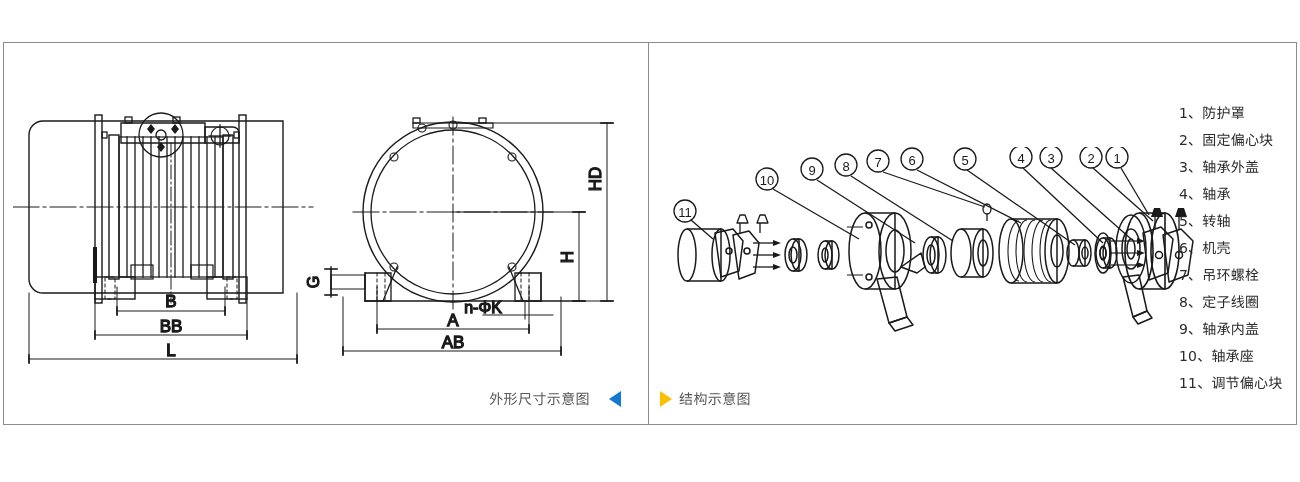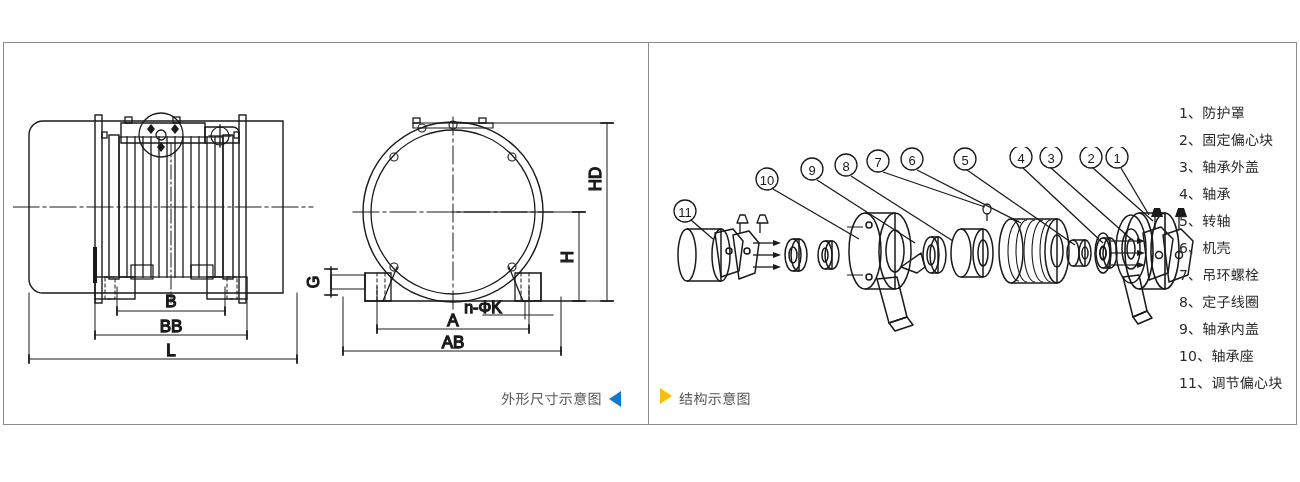--- a/index.html
+++ b/index.html
@@ -80,28 +80,29 @@
     top: 388px;
     width: 1300px;
     height: 26px;
   }
   .caption-left {
     position: absolute;
     right: 679px;
     top: 0;
     display: flex;
     align-items: center;
-    gap: 7px;
+    gap: 19px;
     white-space: nowrap;
   }
   .caption-right {
     position: absolute;
     left: 660px;
     top: 0;
     display: flex;
+    align-items: center;
     gap: 7px;
     white-space: nowrap;
   }
   .caption-text {
     font-family: "DejaVu Sans", "Liberation Sans", sans-serif;
     font-size: 14px;
     color: #5a5a5a;
     letter-spacing: 0.4px;
     line-height: 22px;
   }

